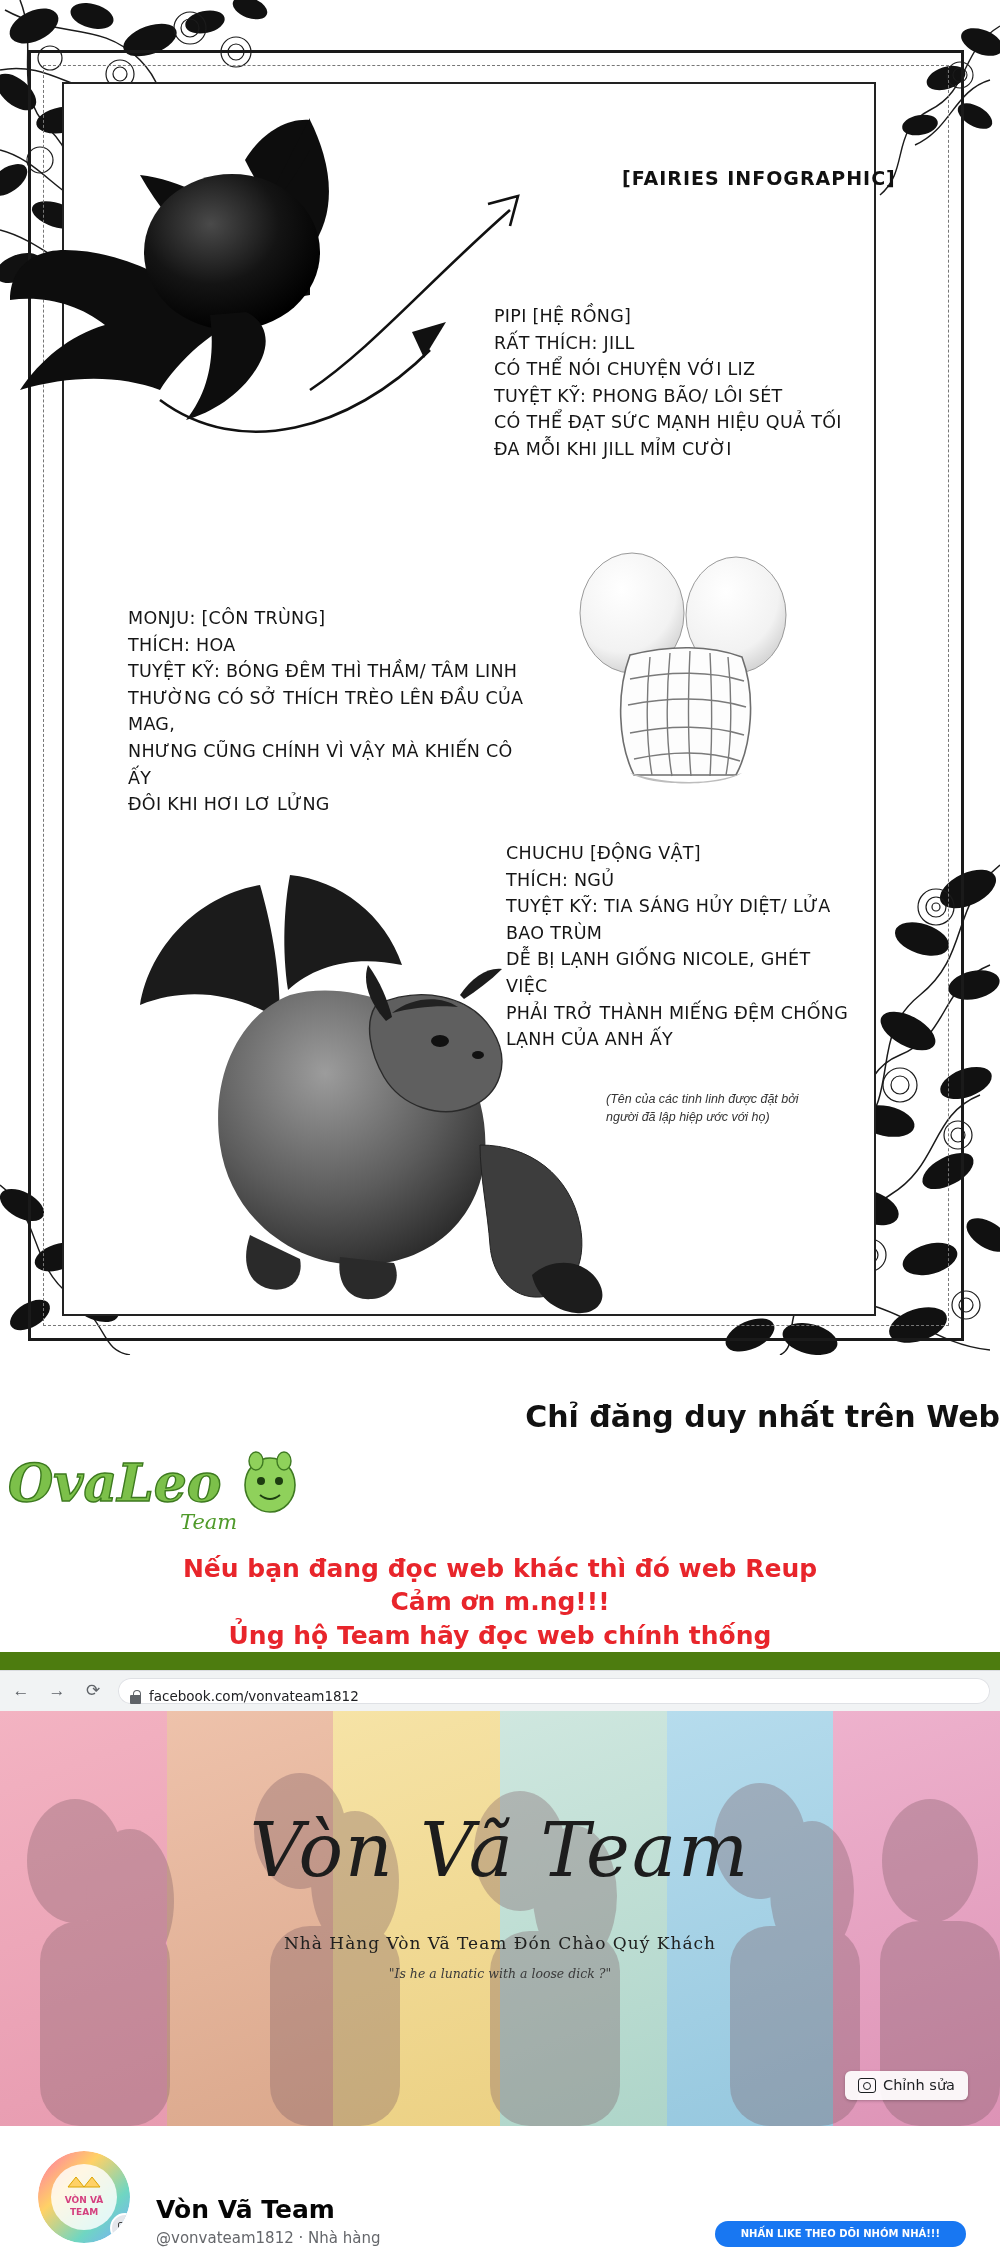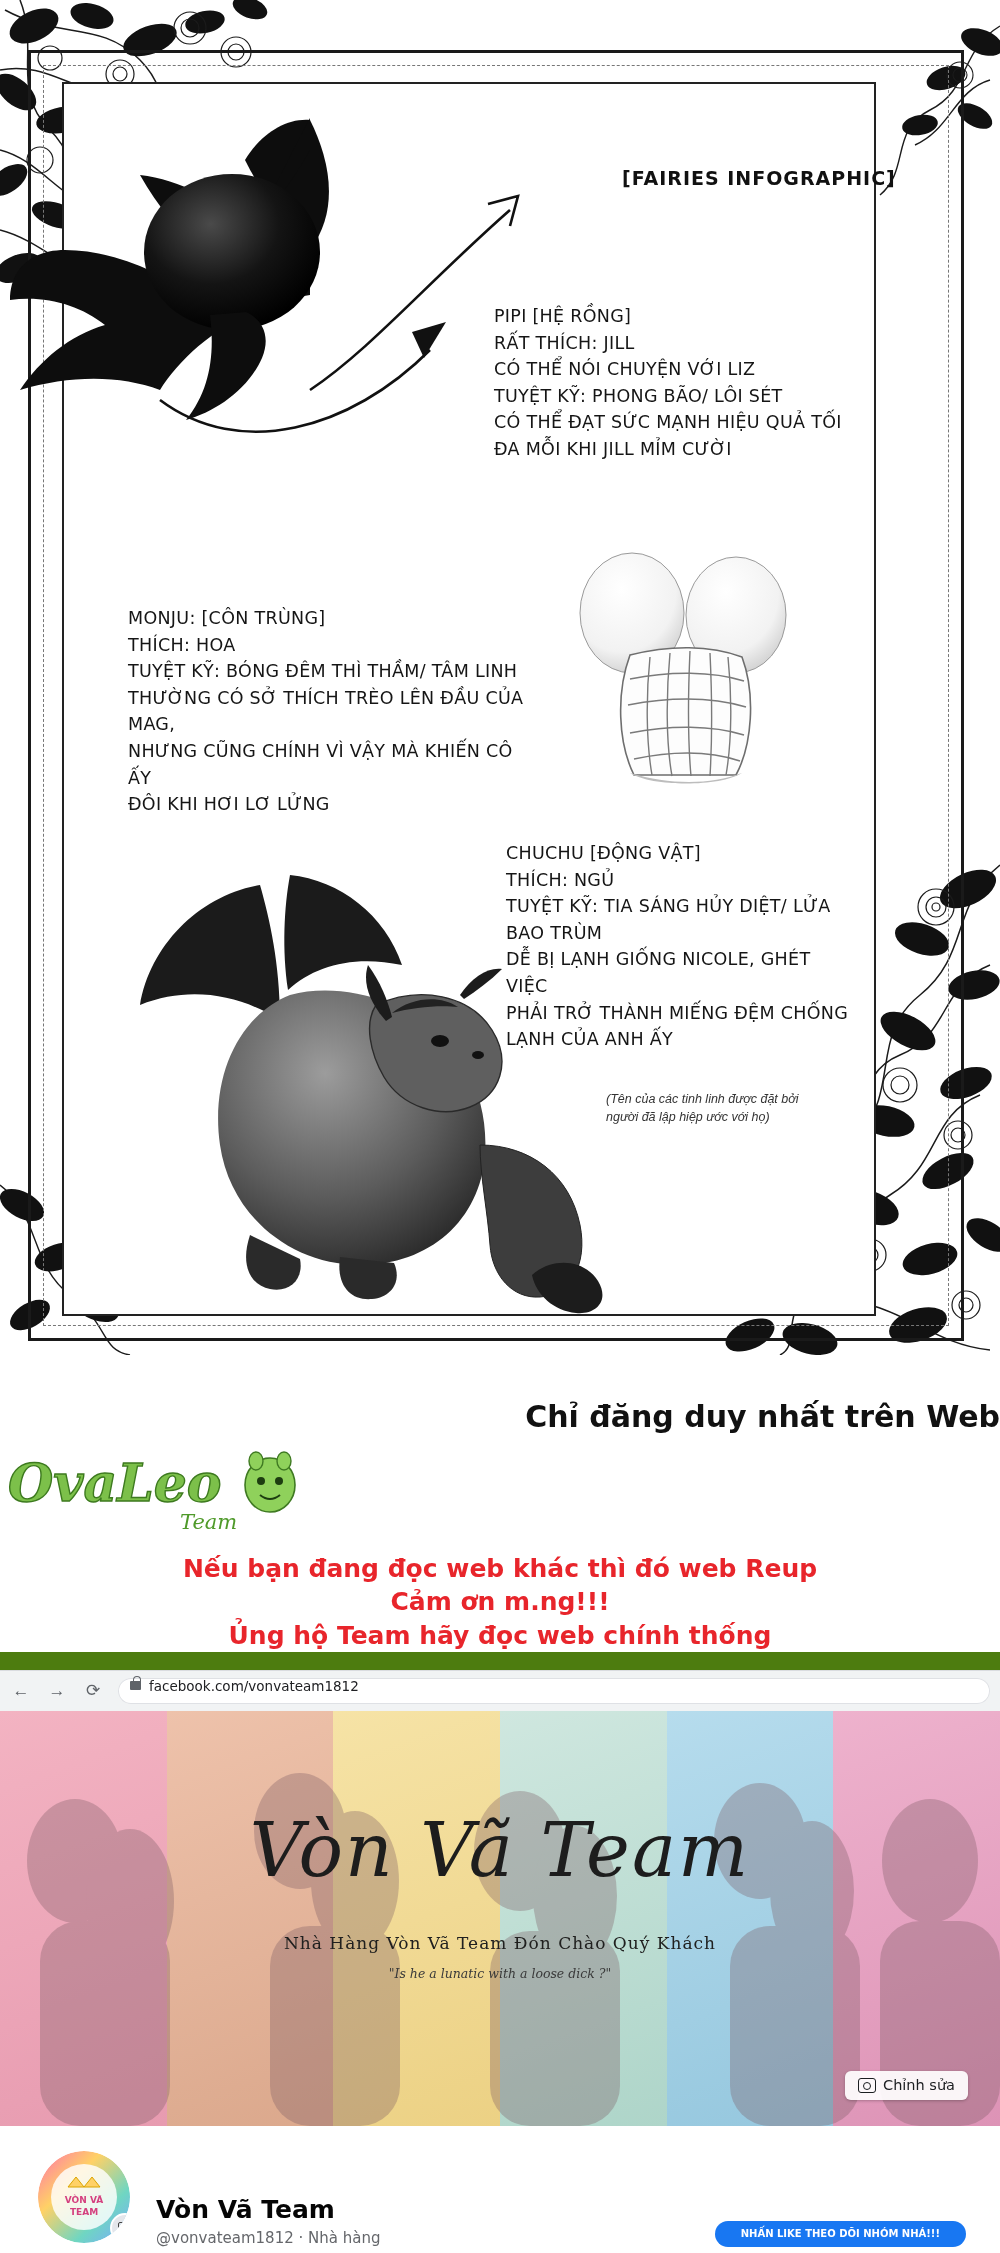--- a/index.html
+++ b/index.html
@@ -37,21 +37,21 @@
   .promo{position:relative;width:1000px;background:#fff;padding-top:20px;}
   .promo-title{text-align:right;font-family:"DejaVu Sans",sans-serif;font-size:30px;font-weight:700;color:#111;margin:24px 0 6px;}
   .logo-wrap{position:relative;height:110px;display:flex;align-items:center;}
   .logo{position:relative;width:340px;height:100px;}
   .promo-lines{text-align:center;color:#e8252b;font-family:"DejaVu Sans",sans-serif;font-size:25px;font-weight:700;line-height:1.33;margin:2px 0 18px;}
 
   
   .browser{position:relative;width:1000px;background:#fff;}
   .bar{display:flex;align-items:center;height:40px;background:#f1f3f4;padding:0 10px;gap:14px;border-top:1px solid #dadce0;}
   .navico{width:22px;height:22px;display:flex;align-items:center;justify-content:center;color:#5f6368;font-size:17px;}
-  .urlbar{flex:1;height:26px;background:#fff;border-radius:13px;display:flex;align-items:flex-start;padding:0 12px;gap:8px;box-shadow:inset 0 0 0 1px #dfe1e5;}
+  .urlbar{flex:1;height:26px;background:#fff;border-radius:13px;display:flex;align-items:flex-end;padding:0 12px;gap:8px;box-shadow:inset 0 0 0 1px #dfe1e5;}
   .lock{width:11px;height:9px;position:relative;background:#5f6368;border-radius:1px;margin-top:3px;}
   .lock:before{content:"";position:absolute;left:2.5px;top:-5px;width:6px;height:6px;border:1.6px solid #5f6368;border-bottom:none;border-radius:4px 4px 0 0;}
   .url{font-family:"DejaVu Sans",sans-serif;font-size:13.5px;color:#202124;}
 
   .cover{position:relative;width:1000px;height:415px;overflow:hidden;background:#e9d9d4;}
   .stripes{position:absolute;inset:0;display:flex;}
   .stripe{flex:1;position:relative;overflow:hidden;}
   .cover-title{position:absolute;left:0;right:0;top:96px;text-align:center;font-family:"DejaVu Serif",serif;font-size:74px;font-style:italic;color:#1d1d1d;letter-spacing:2px;}
   .cover-sub{position:absolute;left:0;right:0;top:222px;text-align:center;font-family:"DejaVu Serif",serif;font-size:17px;color:#20201f;letter-spacing:1px;}
   .cover-sub2{position:absolute;left:0;right:0;top:255px;text-align:center;font-family:"DejaVu Serif",serif;font-size:12.5px;font-style:italic;color:#3a3a3a;}

